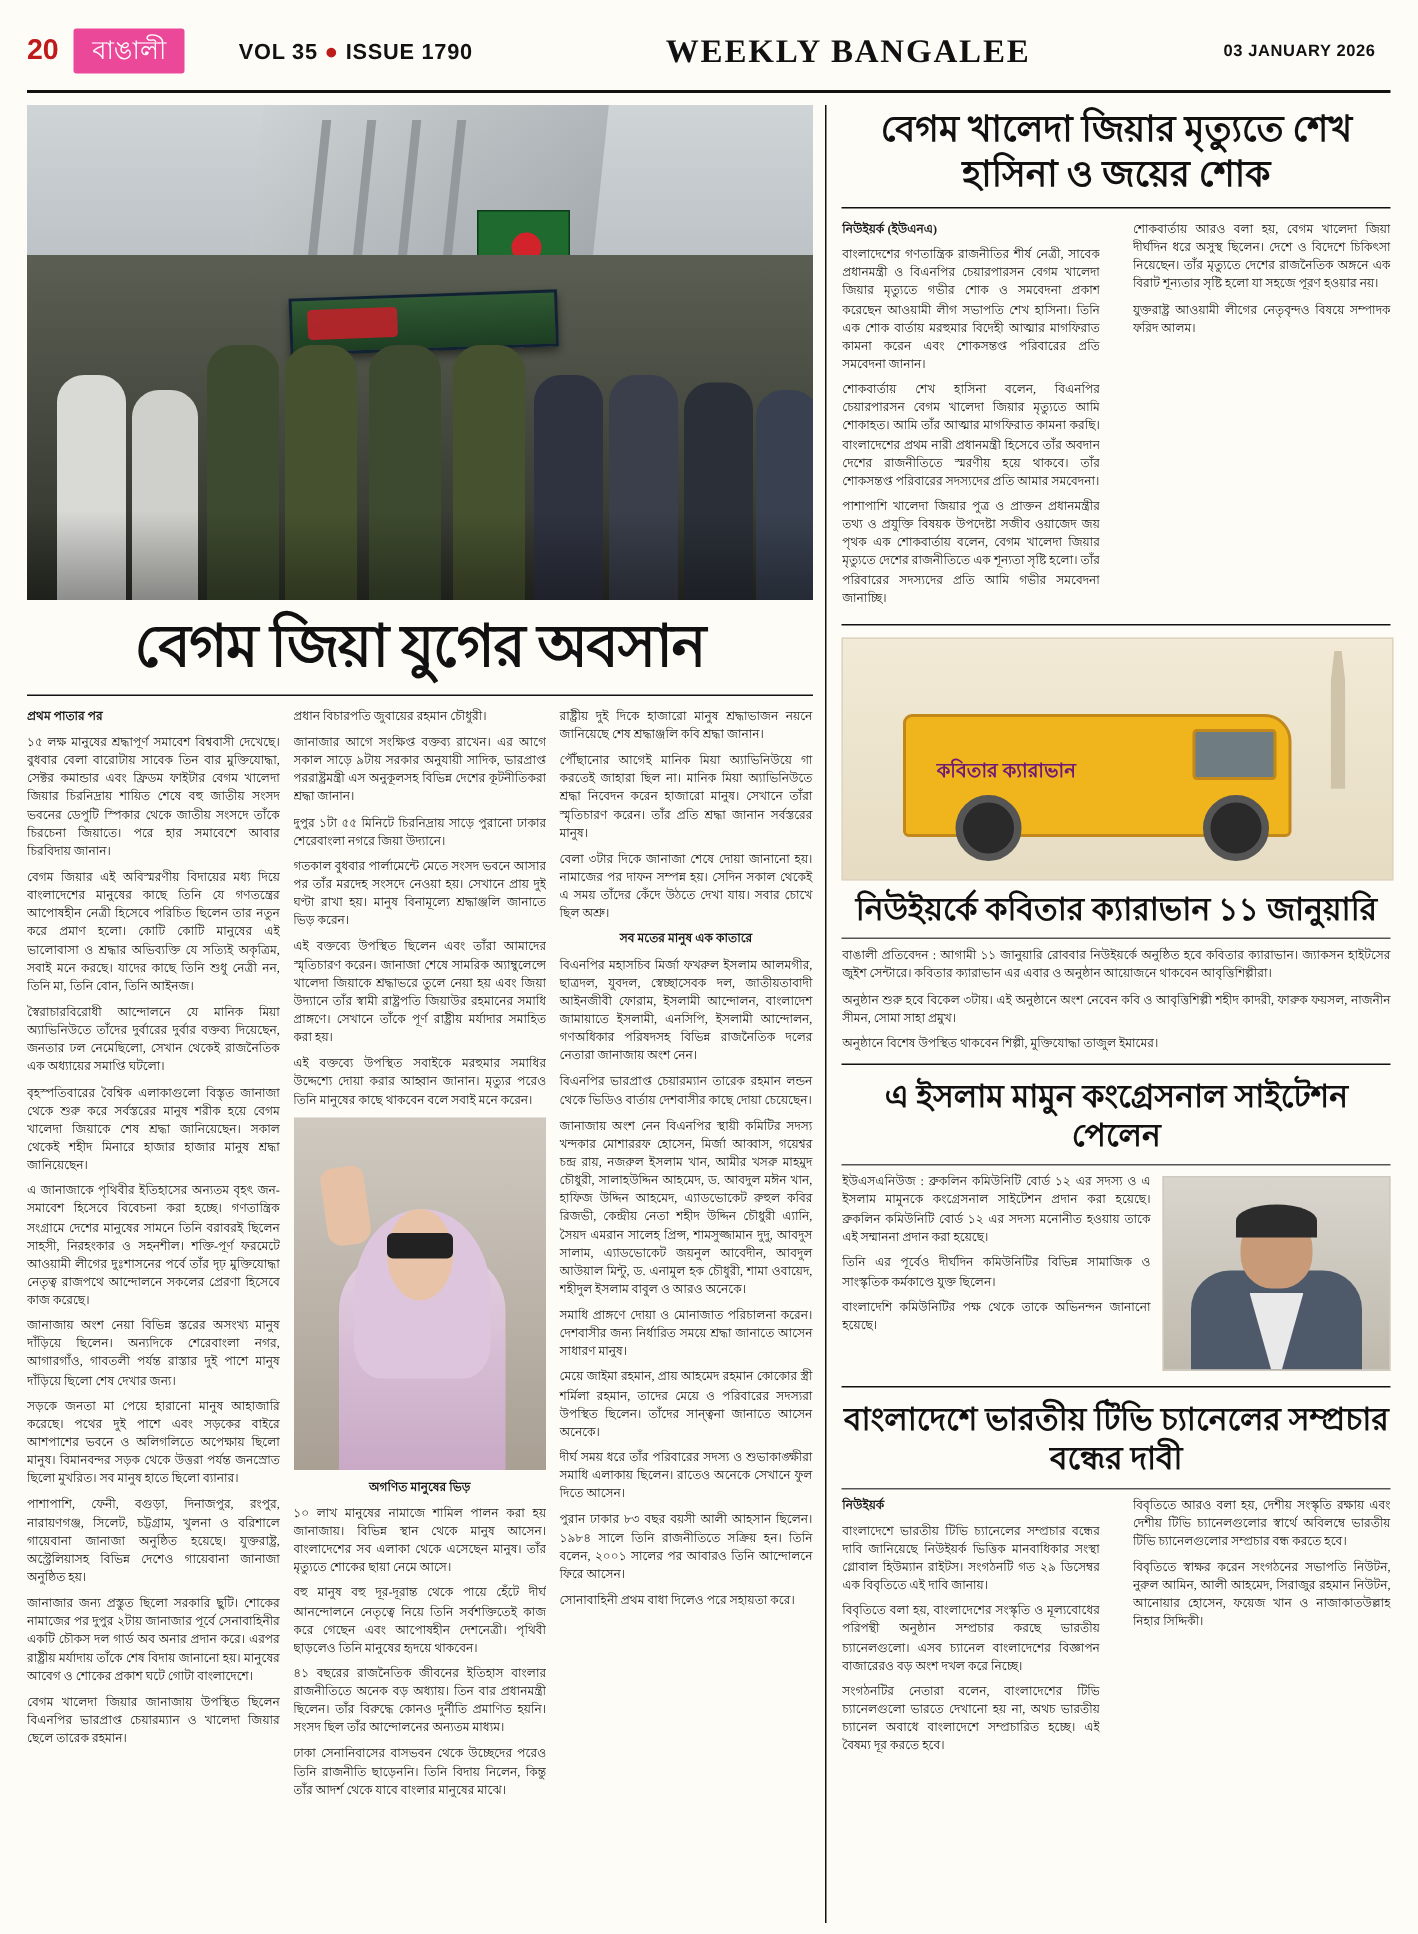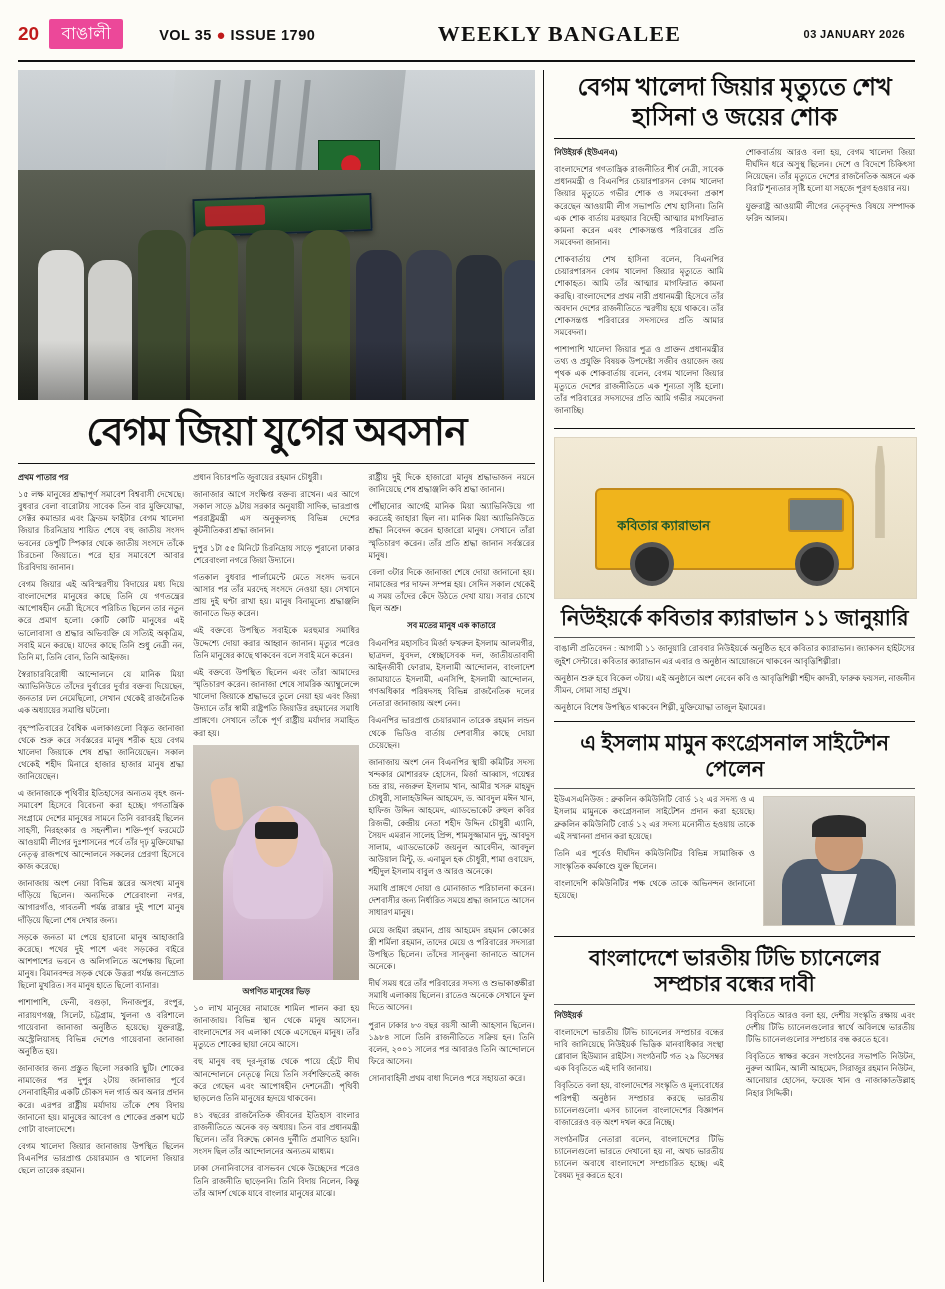--- a/index.html
+++ b/index.html
@@ -6,21 +6,21 @@
   body{
     width:945px;height:1289px;
     background:#fdfcf7;
     font-family:"Liberation Serif", serif;
     color:#111;
     overflow:hidden;
     position:relative;
   }
   .page{
     position:absolute;inset:0;
-    padding:14px 30px 10px 18px;
+    padding:14px 18px 10px 18px;
     box-sizing:border-box;
   }
   
   .masthead{
     display:flex;align-items:center;
     border-bottom:2px solid #111;
     padding-bottom:6px;
     height:40px;
   }
   .page-num{
@@ -210,21 +210,21 @@
     position:absolute;right:8px;top:8px;width:52px;height:30px;
     background:#6f7c82;border:2px solid #c2891a;border-radius:3px;
   }
   .van-wheel{
     position:absolute;bottom:12px;width:34px;height:34px;border-radius:50%;
     background:#2a2a2a;border:5px solid #555;
   }
   .van-wheel.w1{left:75px;}
   .van-wheel.w2{left:240px;}
   .van-text{
-    position:absolute;left:20px;top:26px;font-size:13px;font-weight:bold;color:#14532d;
+    position:absolute;left:20px;top:26px;font-size:13px;font-weight:bold;color:#701a75;
   }
   .portrait-man{
     width:150px;height:128px;float:right;margin:2px 0 4px 8px;
     position:relative;overflow:hidden;background:#dbd7cf;border:1px solid #cfc9bd;
   }
   .pm-bg{position:absolute;inset:0;background:linear-gradient(#d9d5cd,#bfb9ad);}
   .pm-suit{
     position:absolute;left:12%;bottom:0;width:76%;height:52%;
     background:#4e5a6a;border-radius:26px 26px 0 0;
   }
@@ -299,22 +299,22 @@
           <p>পাশাপাশি, ফেনী, বগুড়া, দিনাজপুর, রংপুর, নারায়ণগঞ্জ, সিলেট, চট্টগ্রাম, খুলনা ও বরিশালে গায়েবানা জানাজা অনুষ্ঠিত হয়েছে। যুক্তরাষ্ট্র, অস্ট্রেলিয়াসহ বিভিন্ন দেশেও গায়েবানা জানাজা অনুষ্ঠিত হয়।</p>
           <p>জানাজার জন্য প্রস্তুত ছিলো সরকারি ছুটি। শোকের নামাজের পর দুপুর ২টায় জানাজার পূর্বে সেনাবাহিনীর একটি চৌকস দল গার্ড অব অনার প্রদান করে। এরপর রাষ্ট্রীয় মর্যাদায় তাঁকে শেষ বিদায় জানানো হয়। মানুষের আবেগ ও শোকের প্রকাশ ঘটে গোটা বাংলাদেশে।</p>
           <p>বেগম খালেদা জিয়ার জানাজায় উপস্থিত ছিলেন বিএনপির ভারপ্রাপ্ত চেয়ারম্যান ও খালেদা জিয়ার ছেলে তারেক রহমান।</p>
         </div>
 
         <div class="col">
           <p>প্রধান বিচারপতি জুবায়ের রহমান চৌধুরী।</p>
           <p>জানাজার আগে সংক্ষিপ্ত বক্তব্য রাখেন। এর আগে সকাল সাড়ে ৯টায় সরকার অনুযায়ী সাদিক, ভারপ্রাপ্ত পররাষ্ট্রমন্ত্রী এস অনুকূলসহ বিভিন্ন দেশের কূটনীতিকরা শ্রদ্ধা জানান।</p>
           <p>দুপুর ১টা ৫৫ মিনিটে চিরনিদ্রায় সাড়ে পুরানো ঢাকার শেরেবাংলা নগরে জিয়া উদ্যানে।</p>
           <p>গতকাল বুধবার পার্লামেন্টে মেতে সংসদ ভবনে আসার পর তাঁর মরদেহ সংসদে নেওয়া হয়। সেখানে প্রায় দুই ঘণ্টা রাখা হয়। মানুষ বিনামূল্যে শ্রদ্ধাঞ্জলি জানাতে ভিড় করেন।</p>
+          <p>এই বক্তব্যে উপস্থিত ছিলেন এবং তাঁরা আমাদের স্মৃতিচারণ করেন। জানাজা শেষে সামরিক অ্যাম্বুলেন্সে খালেদা জিয়াকে শ্রদ্ধাভরে তুলে নেয়া হয় এবং জিয়া উদ্যানে তাঁর স্বামী রাষ্ট্রপতি জিয়াউর রহমানের সমাধি প্রাঙ্গণে। সেখানে তাঁকে পূর্ণ রাষ্ট্রীয় মর্যাদার সমাহিত করা হয়।</p>
           <p>এই বক্তব্যে উপস্থিত সবাইকে মরহুমার সমাধির উদ্দেশ্যে দোয়া করার আহ্বান জানান। মৃত্যুর পরেও তিনি মানুষের কাছে থাকবেন বলে সবাই মনে করেন।</p>
-          <p>এই বক্তব্যে উপস্থিত ছিলেন এবং তাঁরা আমাদের স্মৃতিচারণ করেন। জানাজা শেষে সামরিক অ্যাম্বুলেন্সে খালেদা জিয়াকে শ্রদ্ধাভরে তুলে নেয়া হয় এবং জিয়া উদ্যানে তাঁর স্বামী রাষ্ট্রপতি জিয়াউর রহমানের সমাধি প্রাঙ্গণে। সেখানে তাঁকে পূর্ণ রাষ্ট্রীয় মর্যাদার সমাহিত করা হয়।</p>
 
           <div class="portrait">
             <div class="pt-wall"></div>
             <div class="pt-body"></div>
             <div class="pt-scarf"></div>
             <div class="pt-face"></div>
             <div class="pt-glass"></div>
             <div class="pt-hand"></div>
           </div>
 

